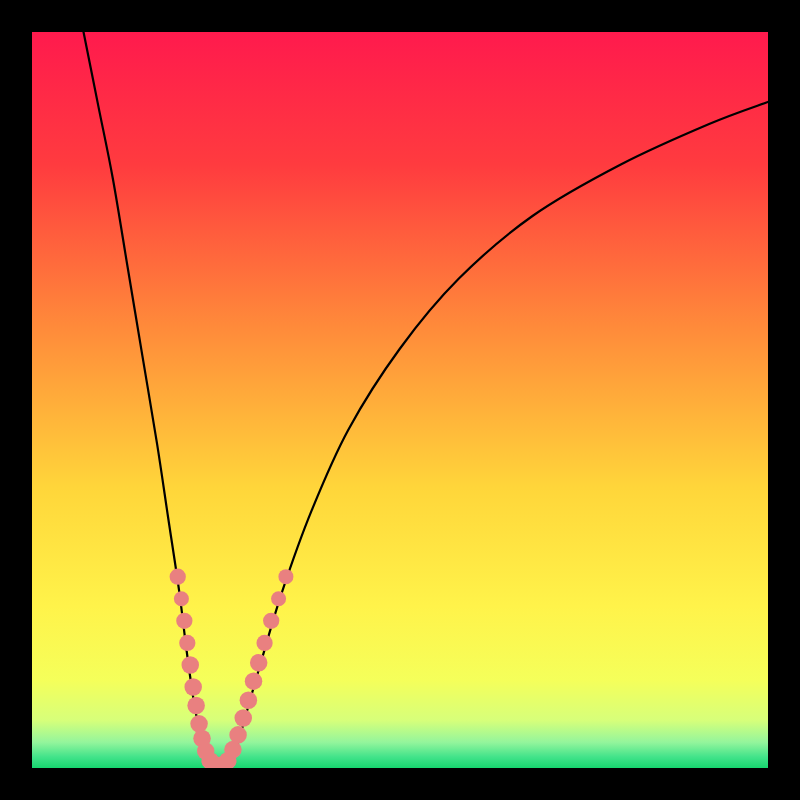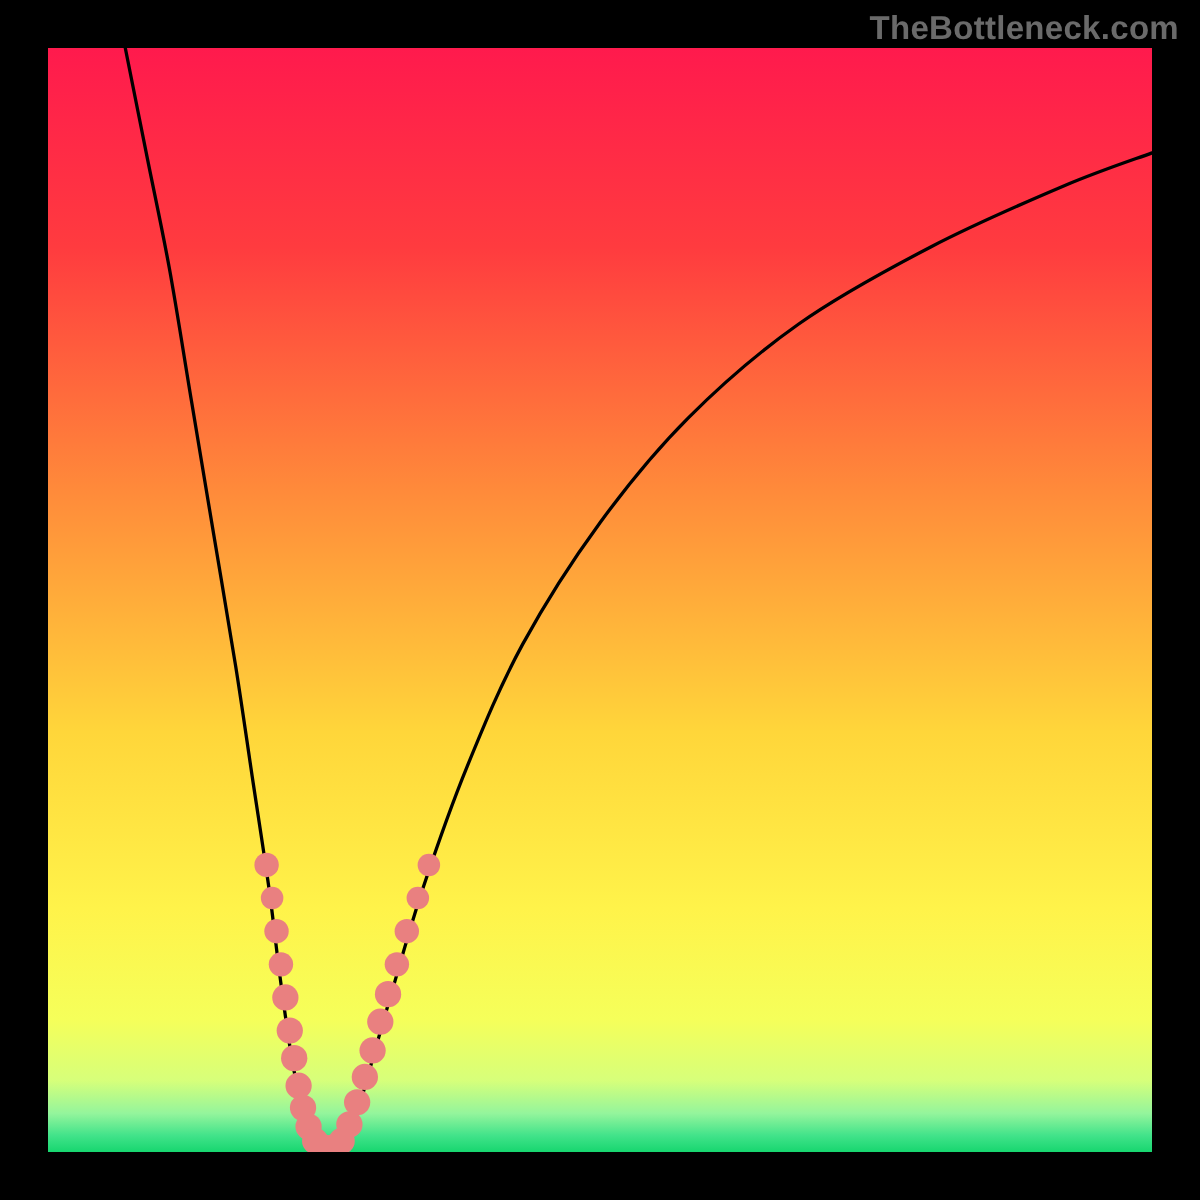--- a/index.html
+++ b/index.html
@@ -81,14 +81,13 @@
           <circle cx="216.38" cy="668.29" r="8.76" fill="#e98080"></circle>
           <circle cx="221.54" cy="649.15" r="8.76" fill="#e98080"></circle>
           <circle cx="226.69" cy="630.75" r="8.76" fill="#e98080"></circle>
           <circle cx="232.58" cy="610.88" r="8.13" fill="#e98080"></circle>
           <circle cx="239.20" cy="588.80" r="8.13" fill="#e98080"></circle>
           <circle cx="246.56" cy="566.72" r="7.51" fill="#e98080"></circle>
           <circle cx="253.92" cy="544.64" r="7.51" fill="#e98080"></circle>
         </g>
     </svg>
   </div>
-  <div class="watermark">TheBottleneck.com</div>
 </div>
 
 </body></html>

